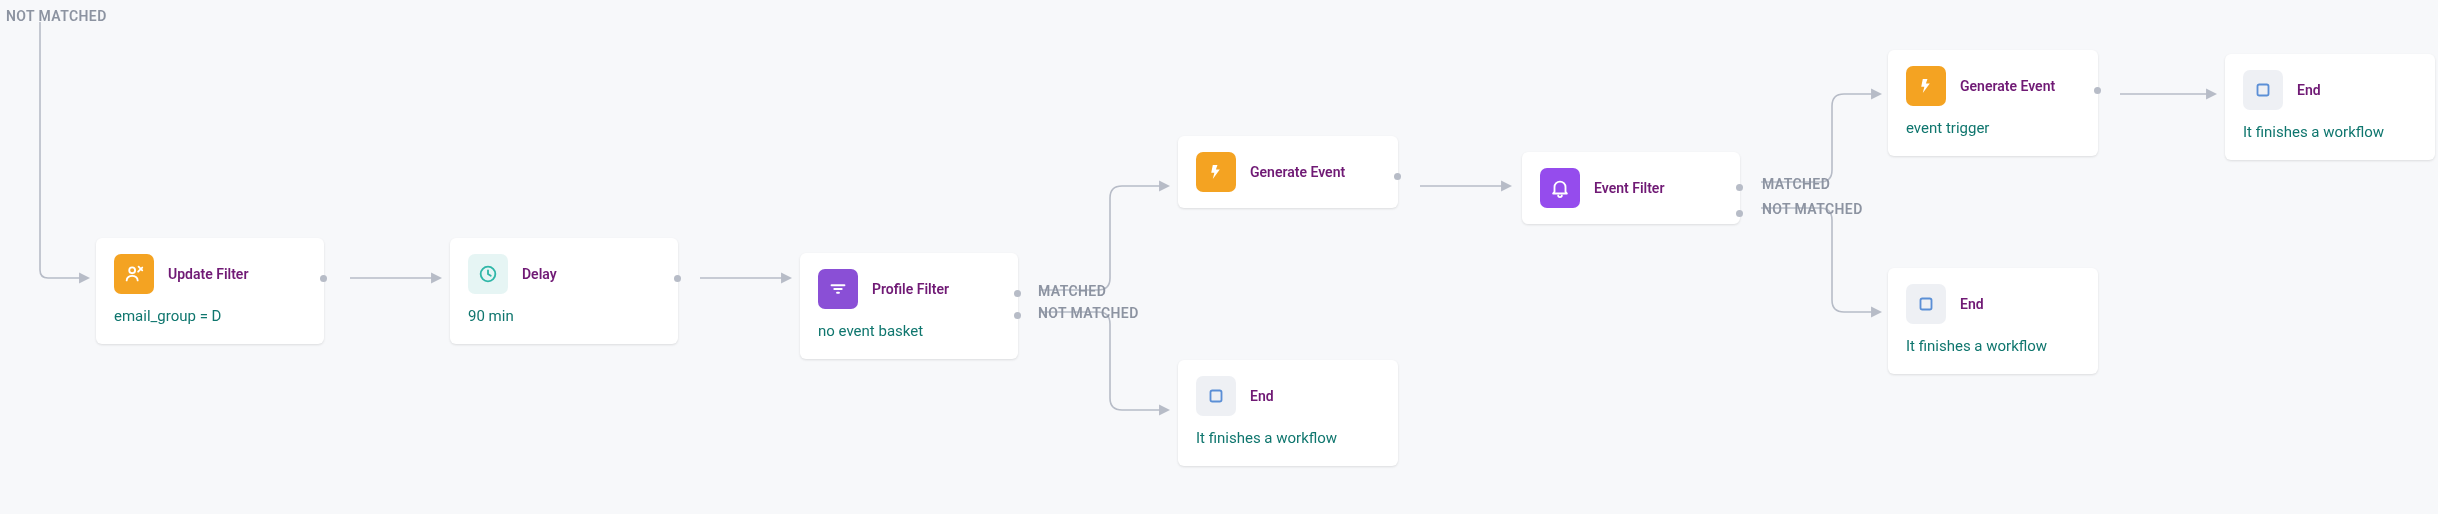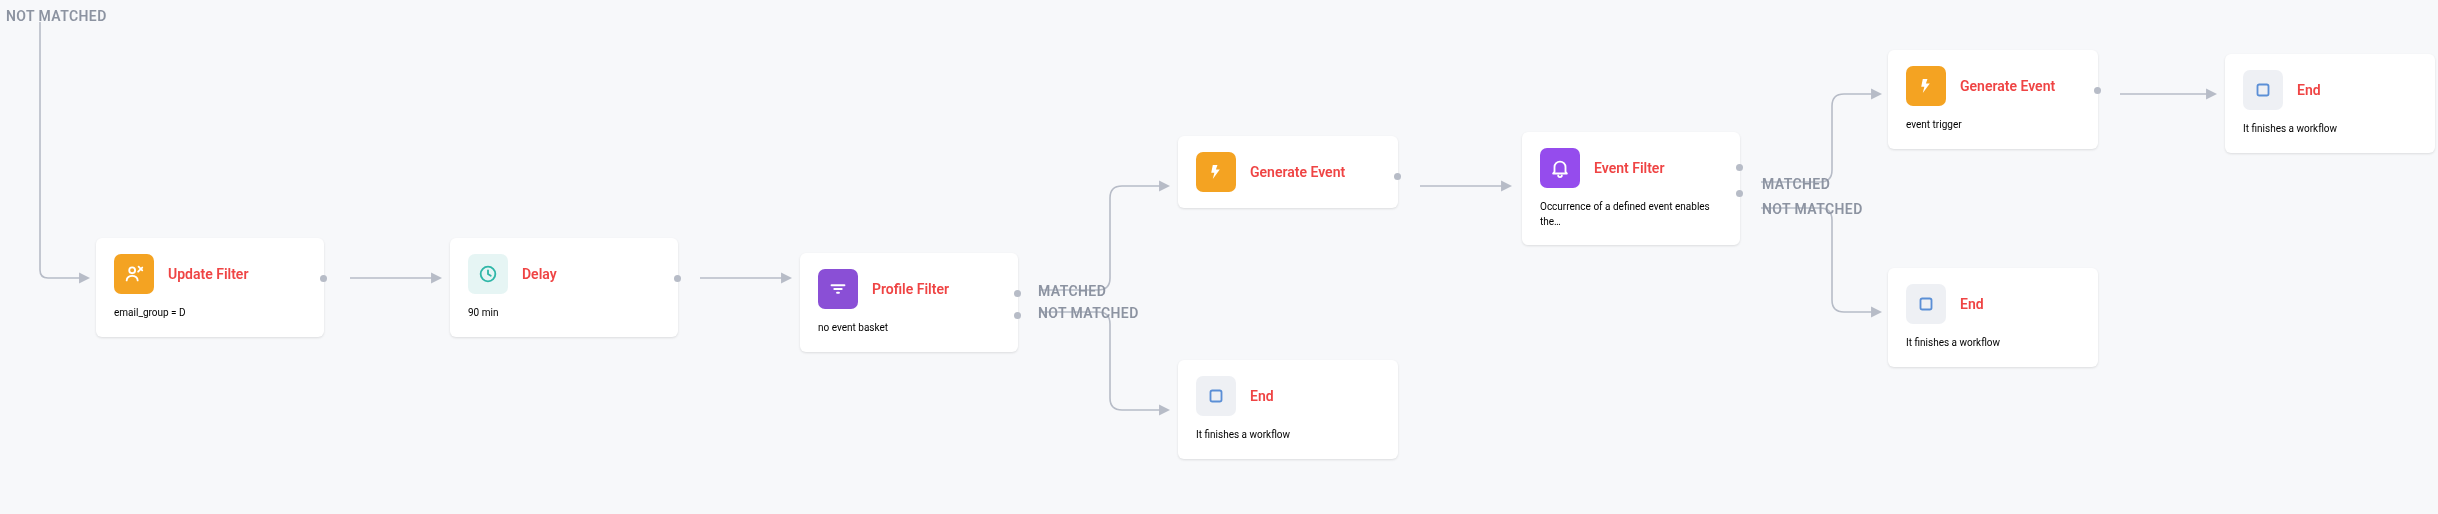--- a/index.html
+++ b/index.html
@@ -34,25 +34,25 @@
   }
   .icon svg { width: 22px; height: 22px; }
   .icon.orange { background: #f4a322; }
   .icon.teal   { background: #e6f5f4; }
   .icon.purple { background: #8a4fd6; }
   .icon.violet { background: #954ced; }
   .icon.grey   { background: #eef0f4; }
   .title {
     font-size: 14px;
     font-weight: 600;
-    color: #ef4444;
+    color: #701a75;
   }
   .subtitle {
-    font-size: 10px;
-    color: #000000;
+    font-size: 15px;
+    color: #0f766e;
     margin-top: 12px;
     line-height: 1.45;
   }
   .port {
     position: absolute;
     width: 7px;
     height: 7px;
     border-radius: 50%;
     background: #b7bcc7;
   }
@@ -172,31 +172,30 @@
     <div class="icon grey">
       <svg viewBox="0 0 24 24" fill="none" stroke="#5b8fd6" stroke-width="2">
         <rect x="6" y="6" width="12" height="12" rx="2"></rect>
       </svg>
     </div>
     <div class="title">End</div>
   </div>
   <div class="subtitle">It finishes a workflow</div>
 </div>
 
-<div class="node" style="left:1522px; top:132px; width:218px;">
+<div class="node" style="left:1522px; top:152px; width:218px;">
   <div class="node-head">
     <div class="icon violet">
       <svg viewBox="0 0 24 24" fill="none" stroke="#fff" stroke-width="2" stroke-linecap="round" stroke-linejoin="round">
         <path d="M18 16v-5a6 6 0 10-12 0v5l-1.5 2h15L18 16z"></path>
         <path d="M10 20a2 2 0 004 0"></path>
       </svg>
     </div>
     <div class="title">Event Filter</div>
   </div>
-  <div class="subtitle">Occurrence of a defined event enables the…</div>
   <div class="port" style="right:-3px; top:32px;"></div>
   <div class="port" style="right:-3px; top:58px;"></div>
 </div>
 <div class="edge-label" style="left:1762px; top:176px;">MATCHED</div>
 <div class="edge-label" style="left:1762px; top:201px;">NOT MATCHED</div>
 
 <div class="node" style="left:1888px; top:50px; width:210px;">
   <div class="node-head">
     <div class="icon orange">
       <svg viewBox="0 0 24 24" fill="none">

